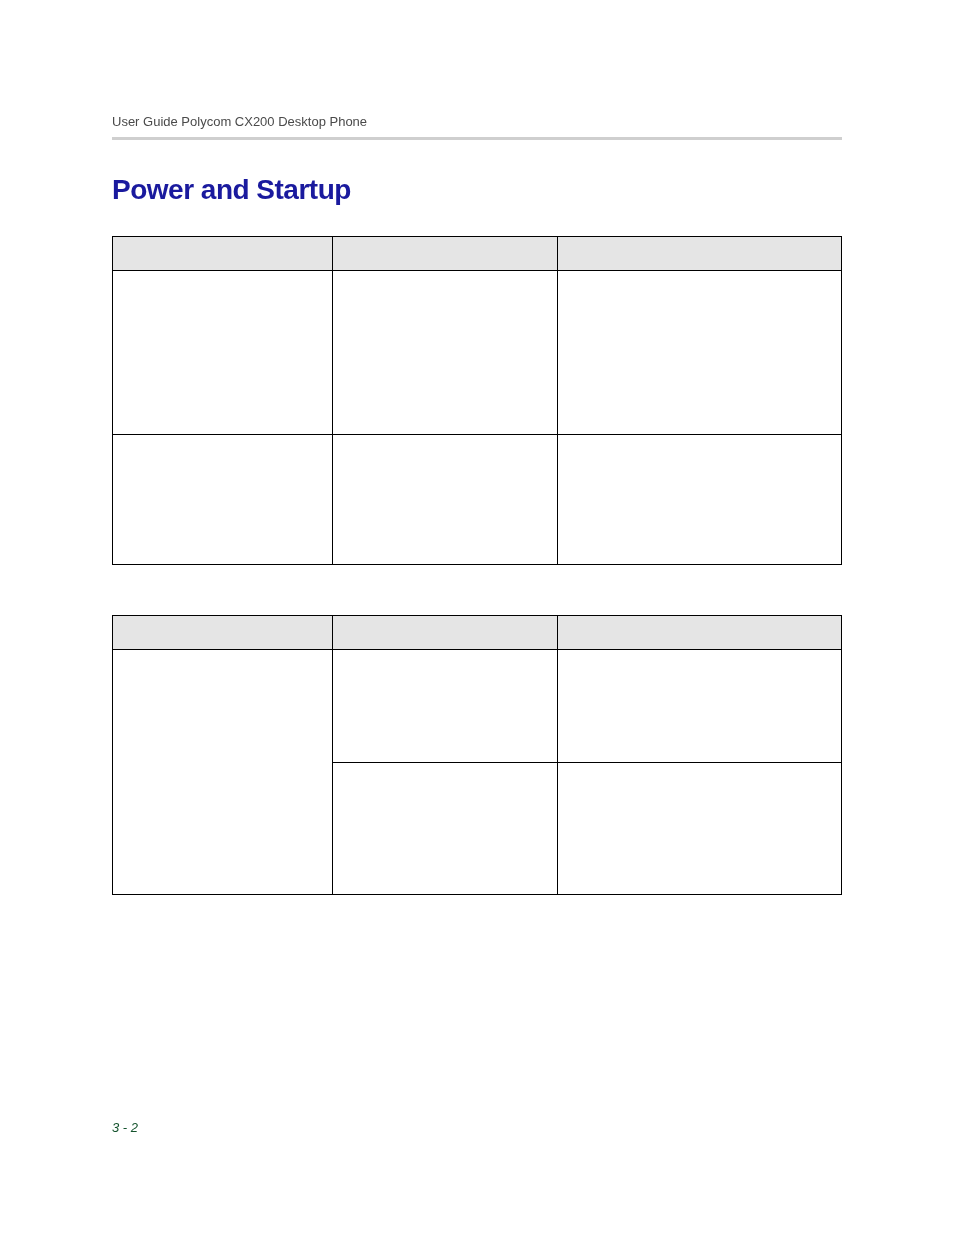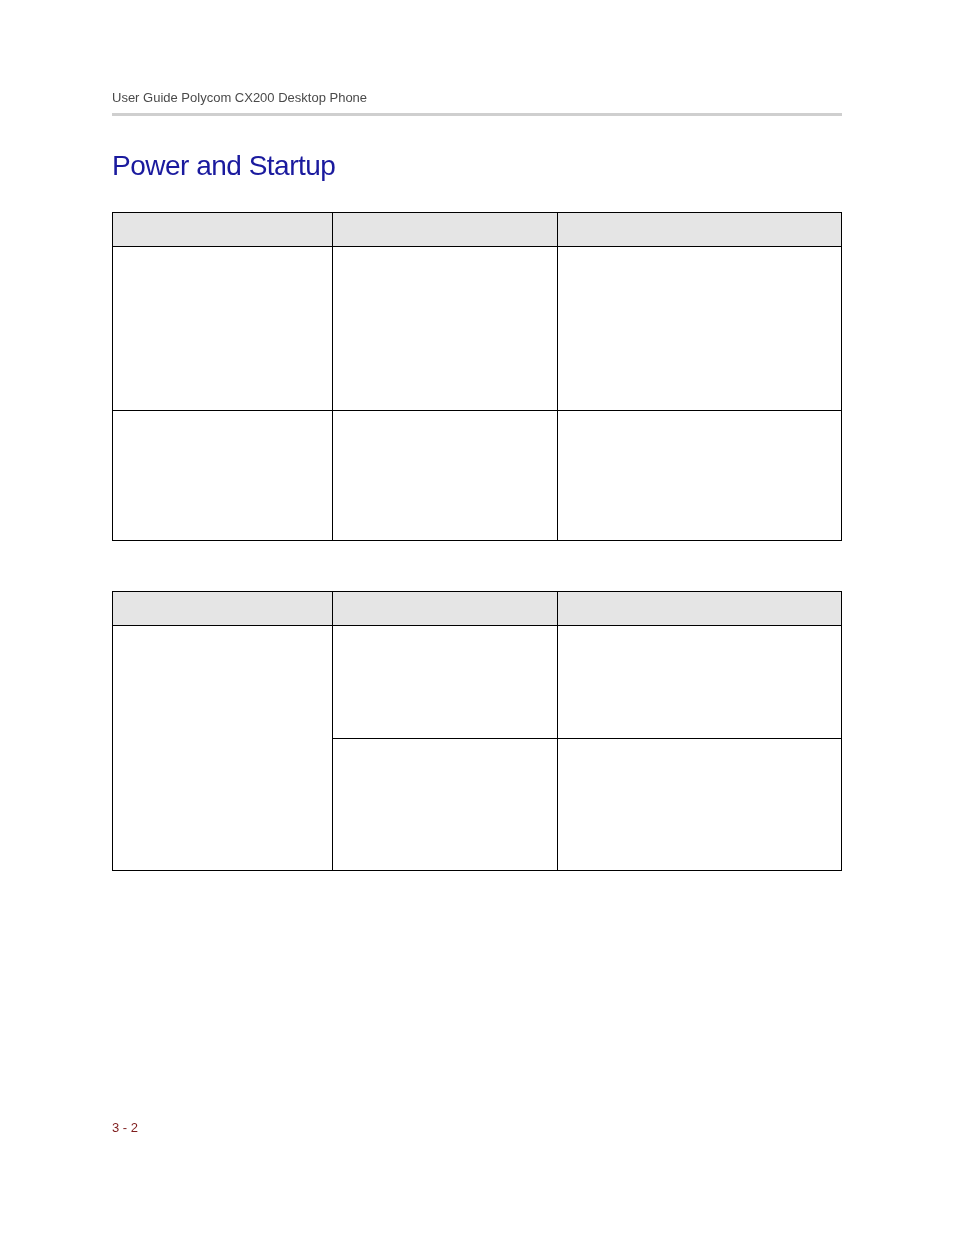--- a/index.html
+++ b/index.html
@@ -4,38 +4,38 @@
 <style>
   * { box-sizing: border-box; margin: 0; padding: 0; }
   body {
     width: 954px;
     height: 1235px;
     background: #ffffff;
     font-family: Arial, Helvetica, sans-serif;
     position: relative;
   }
   .page {
-    padding: 90px 112px 0 112px;
+    padding: 114px 112px 0 112px;
   }
   .header-line {
     font-size: 13px;
     color: #4a4a4a;
     font-weight: 400;
     margin-bottom: 8px;
   }
   .header-rule {
     width: 100%;
     height: 3px;
     background: #cfcfcf;
     margin-bottom: 34px;
   }
   .section-heading {
     color: #1a1a9e;
     font-size: 28px;
-    font-weight: 400;
+    font-weight: 700;
     margin-bottom: 30px;
     letter-spacing: -0.5px;
   }
   table {
     border-collapse: collapse;
     width: 100%;
     margin-bottom: 50px;
   }
   th, td {
     border: 1px solid #000;
@@ -47,21 +47,22 @@
     height: 34px;
   }
   .col1 { width: 220px; }
   .col2 { width: 225px; }
   .col3 { width: auto; }
   .page-number {
     position: absolute;
     left: 112px;
     bottom: 100px;
     font-size: 13px;
-    color: #7f1d1d;
+    color: #14532d;
+    font-style: italic;
   }
 </style>
 </head>
 <body>
 
 <div class="page">
   <div class="header-line">User Guide Polycom CX200 Desktop Phone</div>
   <div class="header-rule"></div>
 
   <h1 class="section-heading">Power and Startup</h1>

